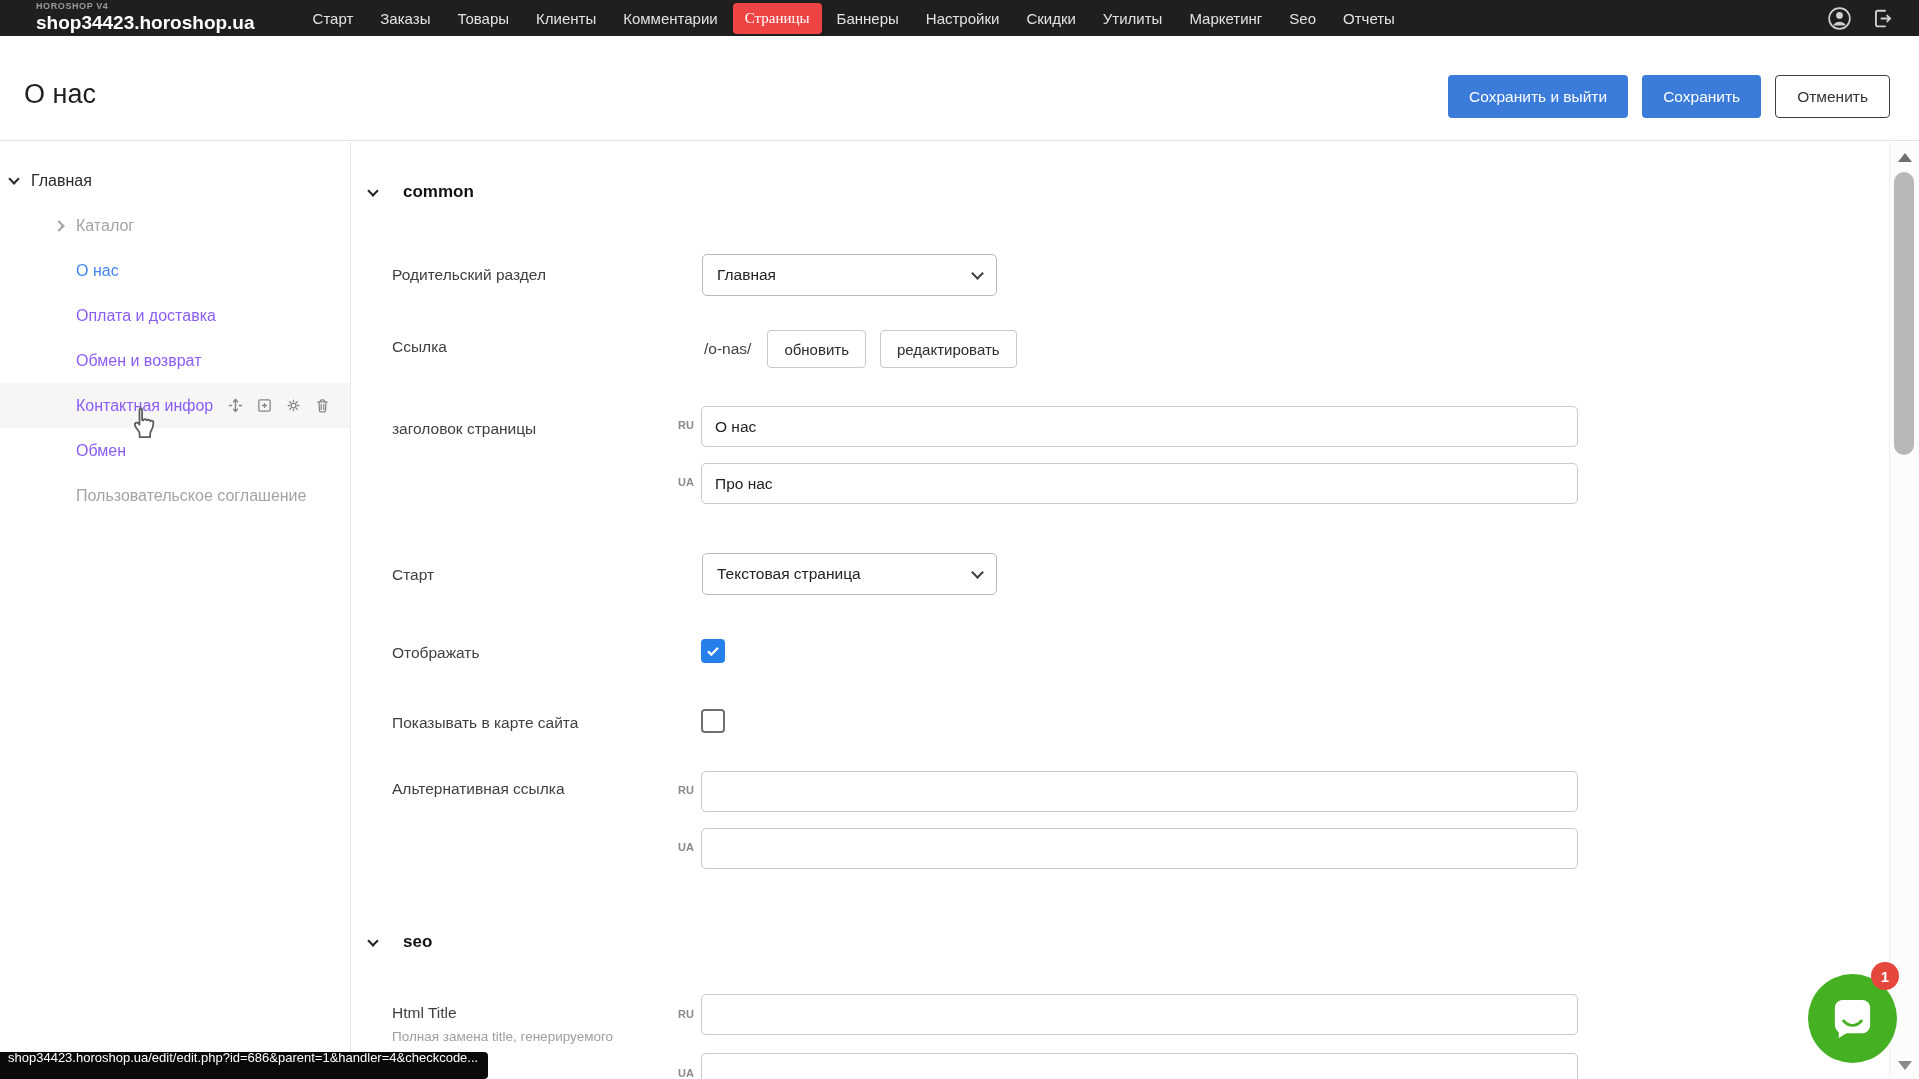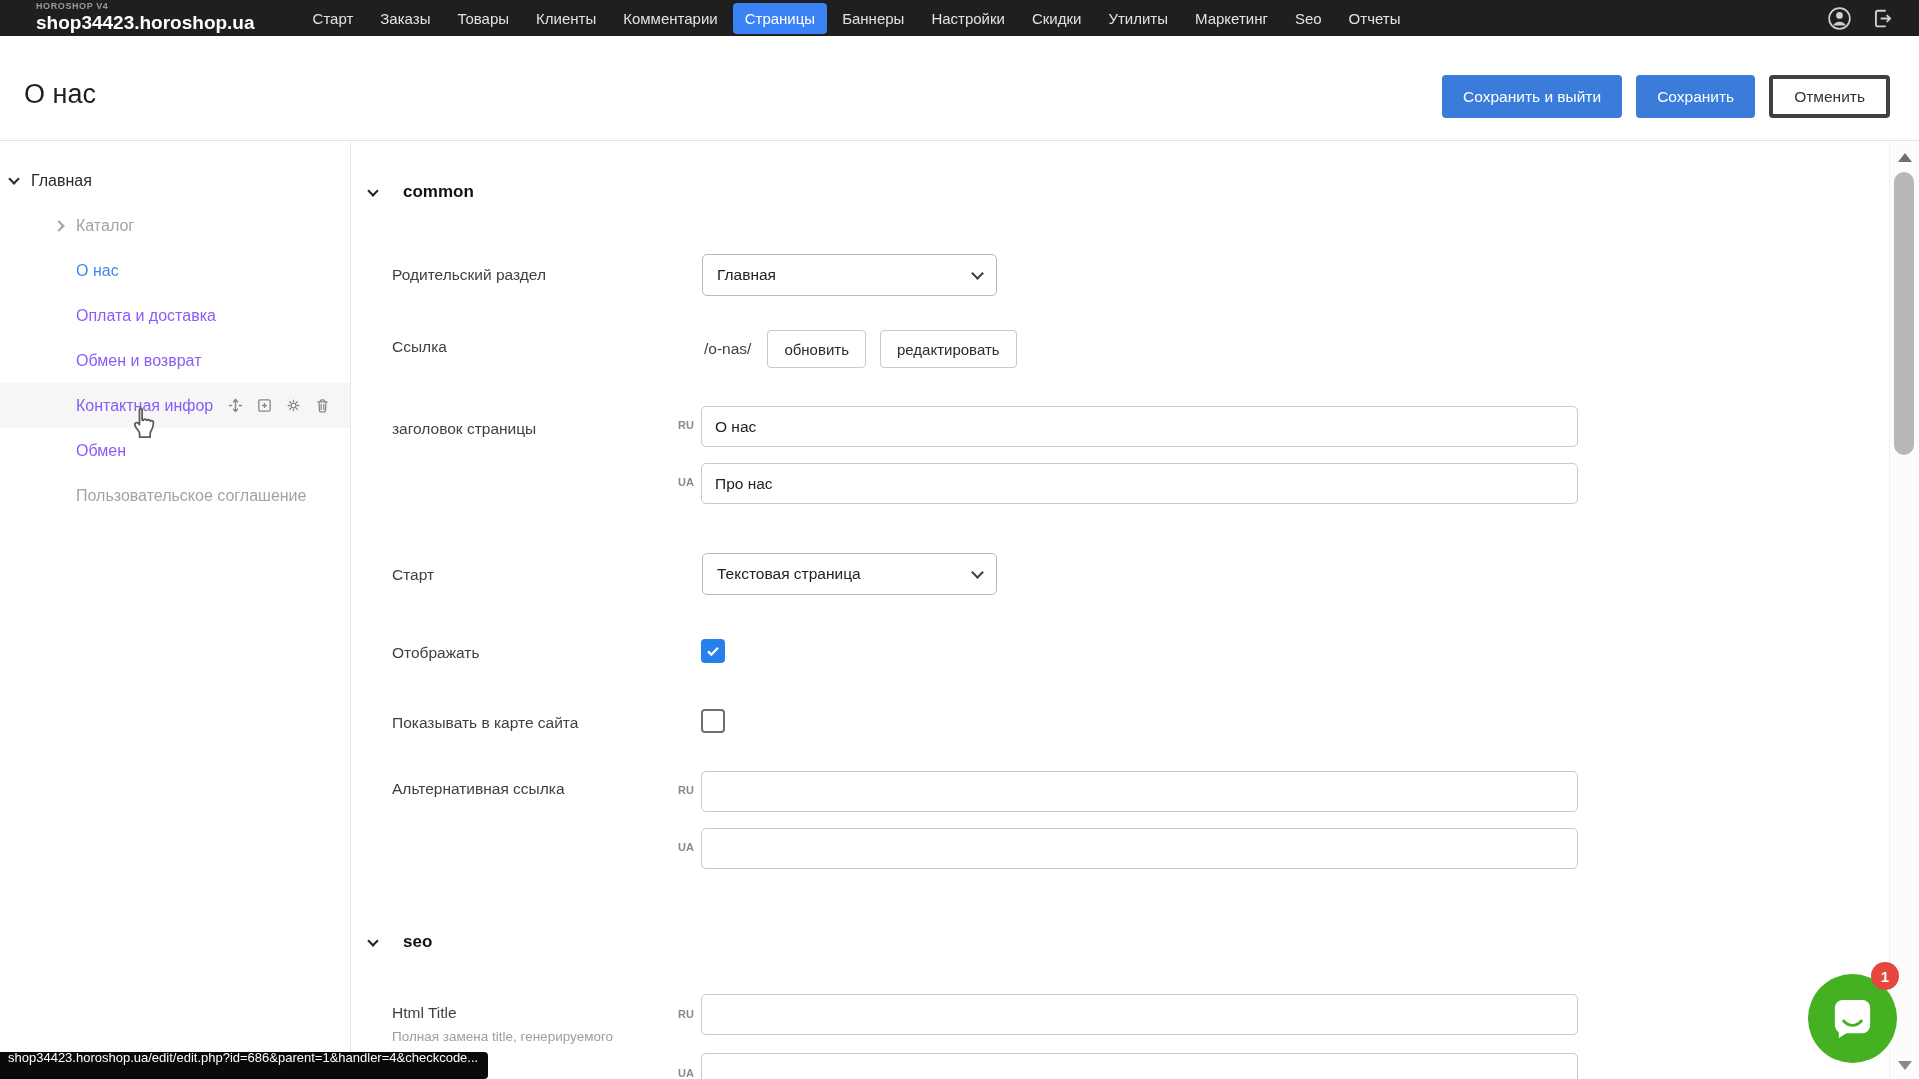--- a/index.html
+++ b/index.html
@@ -11,34 +11,34 @@
 
   
   .navbar { position:absolute; top:0; left:0; right:0; height:36px;
     background:#1f1f1f; display:flex; align-items:center; z-index:30; }
   .logo { margin-left:36px; line-height:1.1; cursor:pointer; }
   .logo-small { font-size:9px; font-weight:bold; color:#9a9a9a; letter-spacing:.6px; }
   .logo-main  { font-size:19px; font-weight:bold; color:#fff; margin-top:1px; }
   .nav-menu { display:flex; align-items:center; margin-left:46px; gap:3px; }
   .nav-item { color:#e2e2e2; font-size:15px; padding:7px 12px; border-radius:4px;
     white-space:nowrap; cursor:pointer; }
-  .nav-item.active { background:#3b82f6; color:#fff; }
+  .nav-item.active { background:#ef4444; color:#fff;font-family:Liberation Serif, serif; }
   .nav-right { margin-left:auto; margin-right:24px; display:flex; align-items:center; gap:17px; }
   .nav-icon { display:flex; cursor:pointer; }
 
   
   .header { position:absolute; top:53px; left:0; right:0; height:88px; background:#fff;
     border-bottom:1px solid #e3e3e3; z-index:20; }
   .page-title { position:absolute; left:24px; top:26px; font-size:27px; color:#1f1f1f; }
   .header-buttons { position:absolute; right:29px; top:22px; display:flex; gap:14px; }
   .btn { height:43px; border-radius:4px; font-size:15.5px; border:none;
     display:flex; align-items:center; justify-content:center; padding:0 21px;
     font-family:inherit; cursor:pointer; white-space:nowrap; }
   .btn-primary { background:#3b7cdb; color:#fff; }
-  .btn-secondary { background:#fff; color:#333; border:4px solid #404040; }
+  .btn-secondary { background:#fff; color:#333; border:1px solid #404040; }
 
   
   .sidebar { position:absolute; top:142px; left:0; width:351px; bottom:0;
     background:#fff; border-right:1px solid #e8e8e8; padding-top:16px; }
   .tree-row { height:45px; display:flex; align-items:center; font-size:16px;
     cursor:pointer; position:relative; }
   .tree-row.hovered { background:#f6f6f6; }
   .lvl0 { padding-left:10px; }
   .lvl1 { padding-left:76px; }
   .s-dark { color:#2b2b2b; }

